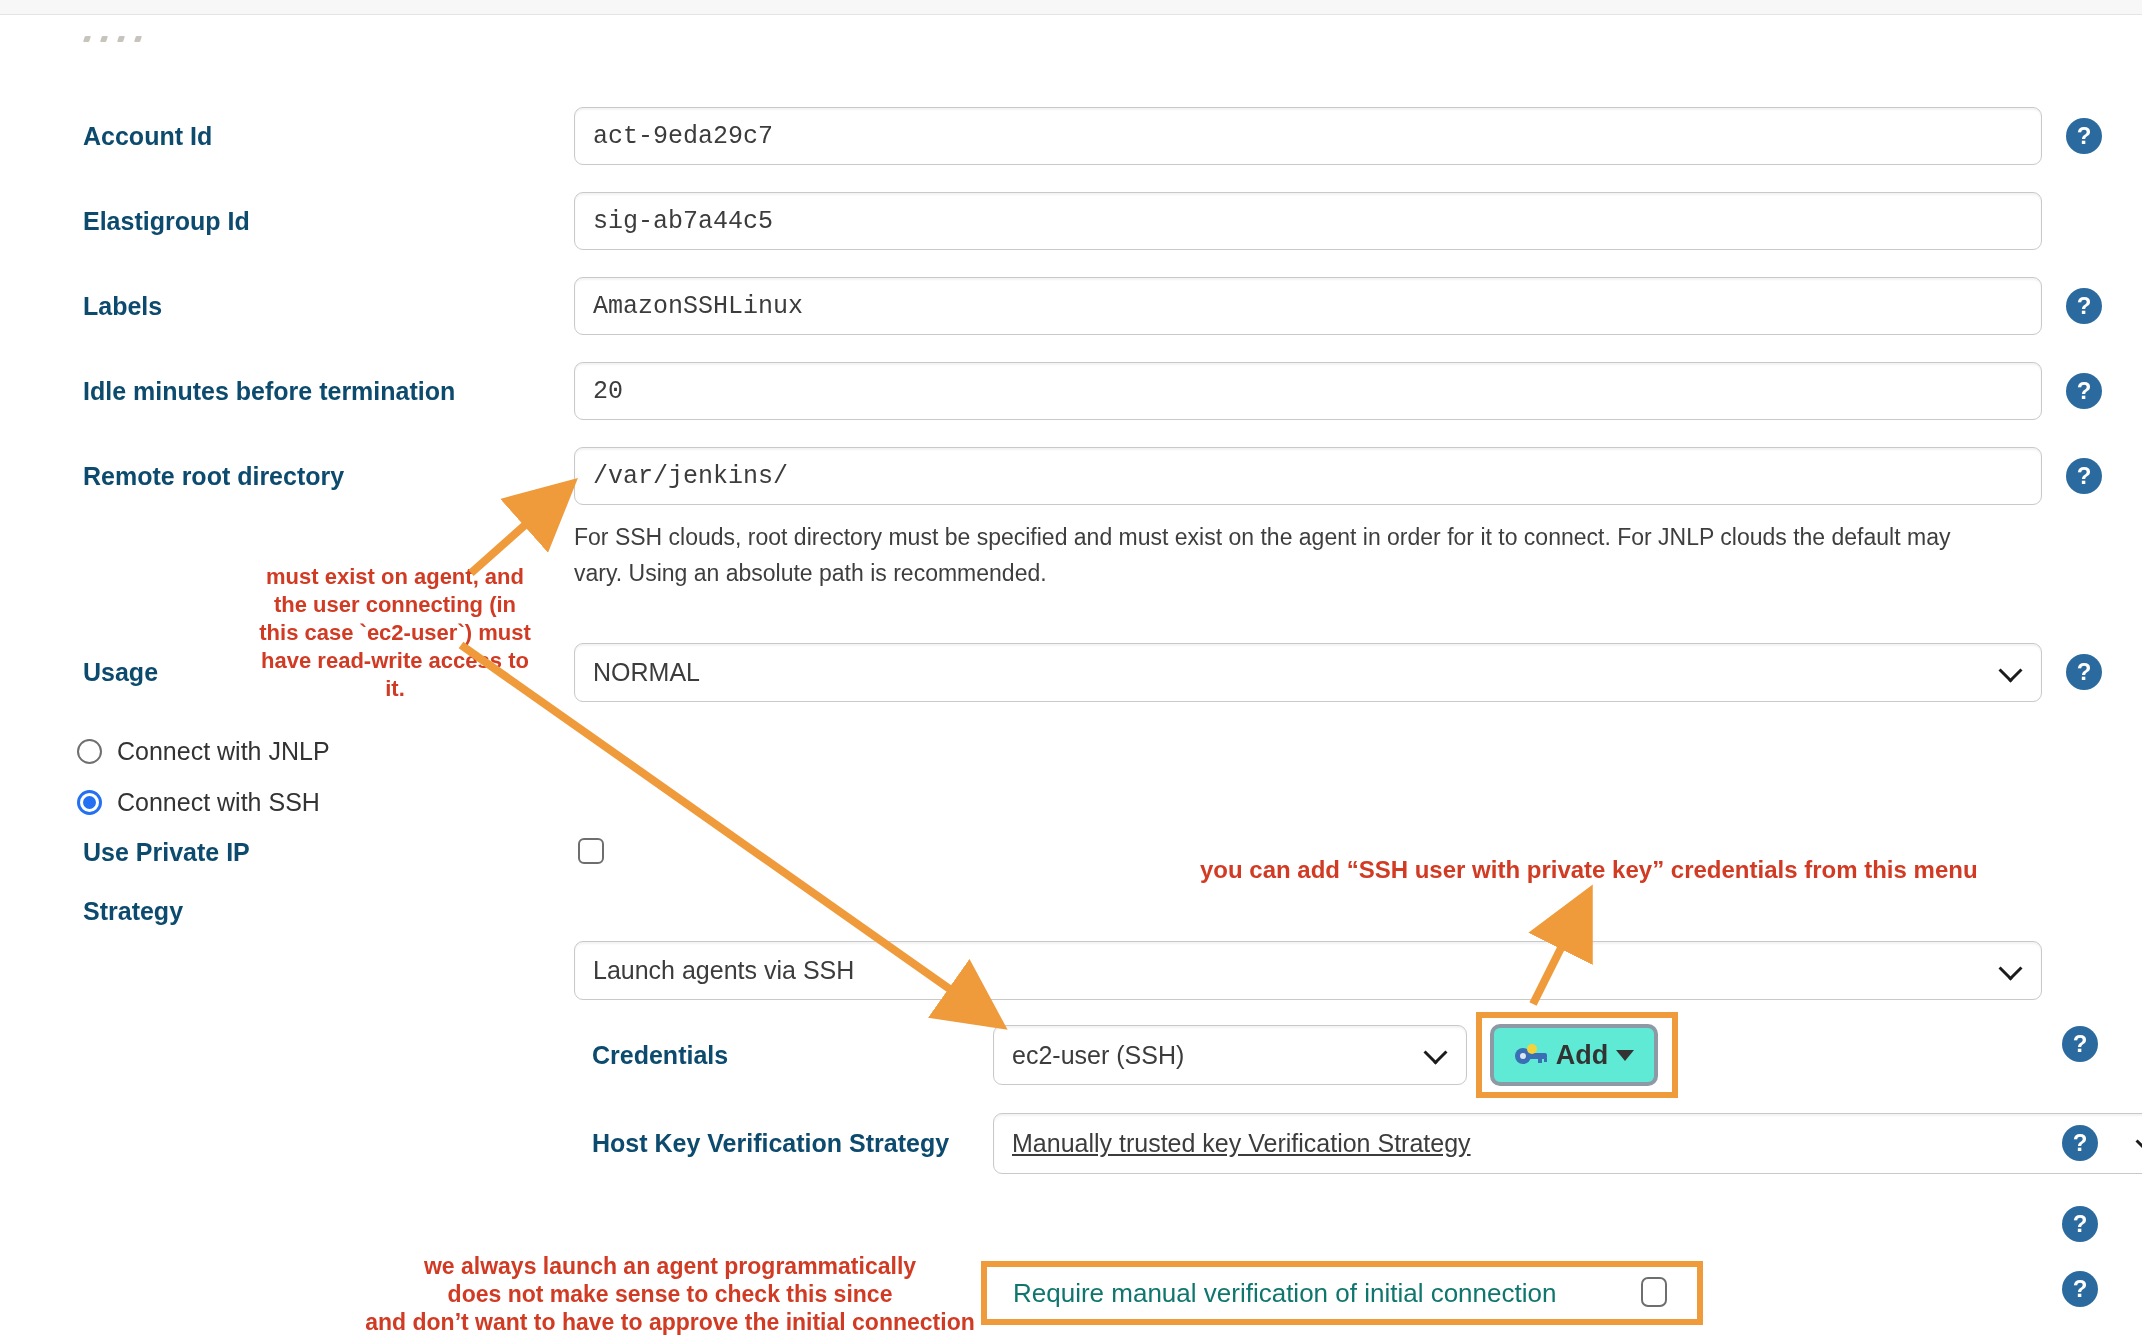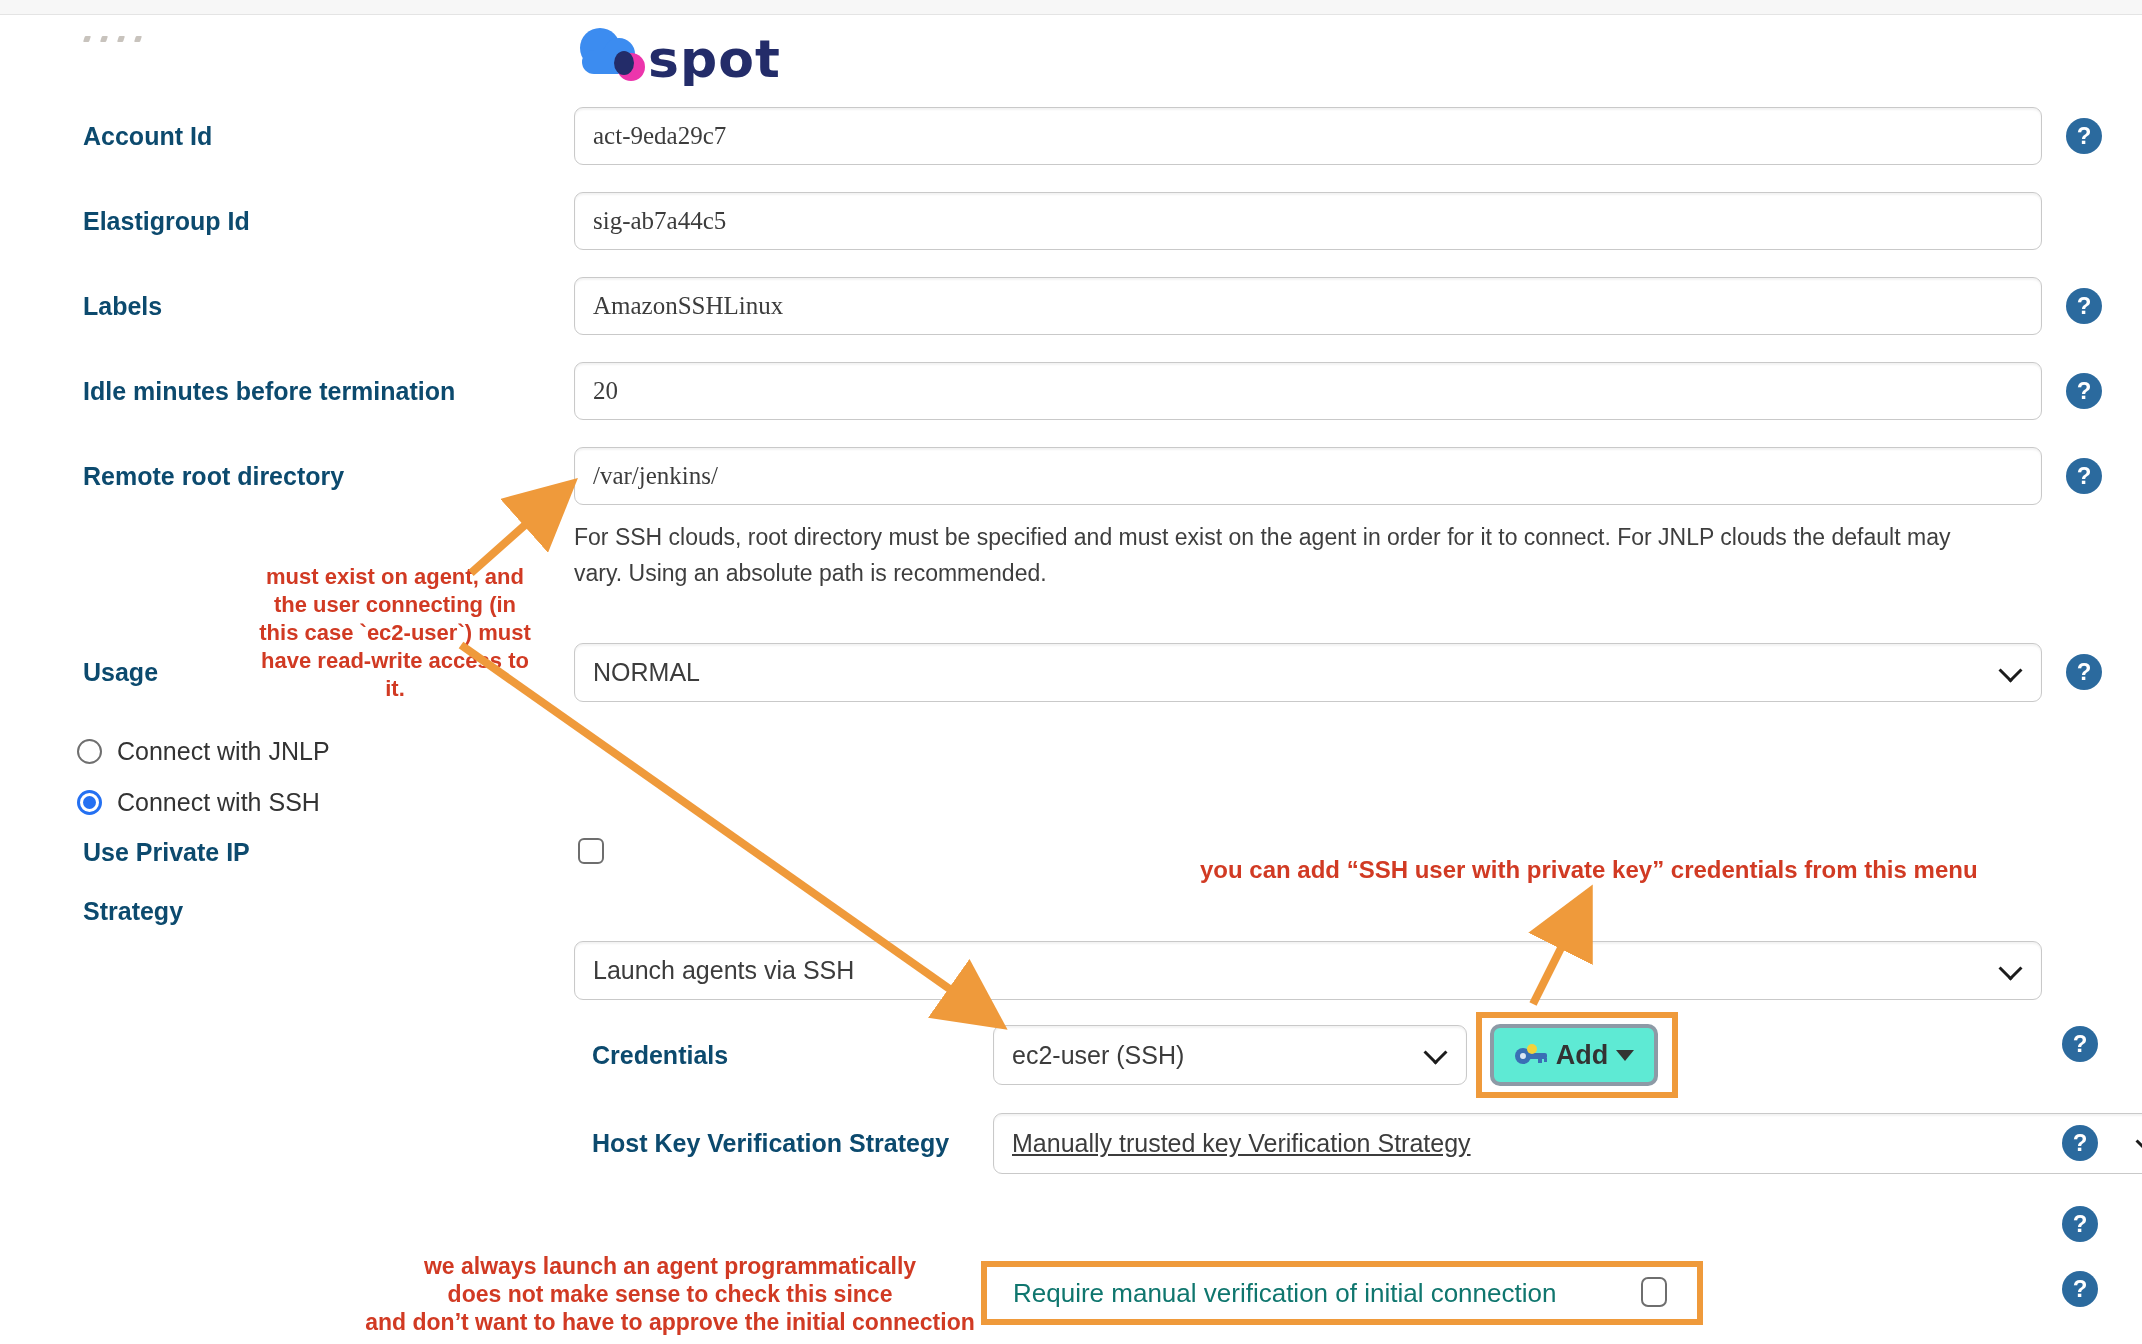--- a/index.html
+++ b/index.html
@@ -9,21 +9,21 @@
   .topbar{position:absolute;left:0;top:0;width:2142px;height:14px;background:#f7f7f7;border-bottom:1px solid #e4e4e4;}
   .grip{position:absolute;left:84px;top:36px;display:flex;gap:11px;}
   .grip i{width:6px;height:6px;background:#c8c3bd;border-radius:1px;display:block;transform:skewX(-18deg);}
 
   .logo{position:absolute;left:574px;top:20px;height:66px;display:flex;align-items:center;}
 
   .flabel{position:absolute;left:83px;font-size:25px;color:#0c4a6e;font-weight:bold;}
   .vcenter{display:flex;align-items:center;}
 
   .tinput,.select{position:absolute;box-sizing:border-box;background:#fff;border:1px solid #c9c9c9;border-radius:9px;font-size:25px;color:#3c3c3c;padding:0 18px;box-shadow:inset 0 2px 2px rgba(0,0,0,.05);}
-  .tinput{width:1468px;height:58px;left:574px;font-family:Liberation Serif, serif;}
+  .tinput{width:1468px;height:58px;left:574px;font-family:Liberation Mono, monospace;}
   .select{display:flex;align-items:center;}
   .chev{position:absolute;right:22px;top:50%;width:14px;height:14px;margin-top:-11px;border-right:3.5px solid #1c1c1c;border-bottom:3.5px solid #1c1c1c;transform:rotate(45deg);}
 
   .help{position:absolute;width:36px;height:36px;border-radius:50%;background:#2b6a9e;color:#fff;font-weight:bold;font-size:24px;display:flex;align-items:center;justify-content:center;cursor:pointer;}
 
   .helptext{position:absolute;left:574px;top:519px;width:1415px;font-size:23px;line-height:36px;color:#3e3e3e;}
 
   .radio{position:absolute;width:25px;height:25px;border-radius:50%;box-sizing:border-box;border:2.5px solid #6f6f6f;background:#fff;}
   .radio.on{border:3px solid #2470f2;display:flex;align-items:center;justify-content:center;}
   .radio.on i{width:13px;height:13px;border-radius:50%;background:#2470f2;display:block;}
@@ -48,30 +48,20 @@
 <div class="page">
 
   <div class="topbar"></div>
   <div class="grip">
       <i></i>
       <i></i>
       <i></i>
       <i></i>
     </div>
 
-  <div class="logo">
-    <svg width="240" height="66" viewBox="0 0 240 66">
-      <circle cx="26" cy="28" r="20" fill="#3c8cf0"></circle>
-      <circle cx="45" cy="34" r="16" fill="#3c8cf0"></circle>
-      <rect x="8" y="30" width="48" height="24" rx="12" fill="#3c8cf0"></rect>
-      <circle cx="57" cy="47" r="14" fill="#ec35ac"></circle>
-      <ellipse cx="50" cy="43" rx="10" ry="12" fill="#232c69"></ellipse>
-      <text x="74" y="57" font-family="DejaVu Sans, Liberation Sans, sans-serif" font-size="52" font-weight="bold" fill="#232c69" letter-spacing="1">spot</text>
-    </svg>
-  </div>
 
   <div class="flabel vcenter" style="top:107px;height:58px;">Account Id</div>
   <input class="tinput" style="top: 107px;" value="act-9eda29c7">
   <div class="help" style="left:2066px;top:118px;">?</div>
 
   <div class="flabel vcenter" style="top:192px;height:58px;">Elastigroup Id</div>
   <input class="tinput" style="top: 192px;" value="sig-ab7a44c5">
 
   <div class="flabel vcenter" style="top:277px;height:58px;">Labels</div>
   <input class="tinput" style="top: 277px;" value="AmazonSSHLinux">

